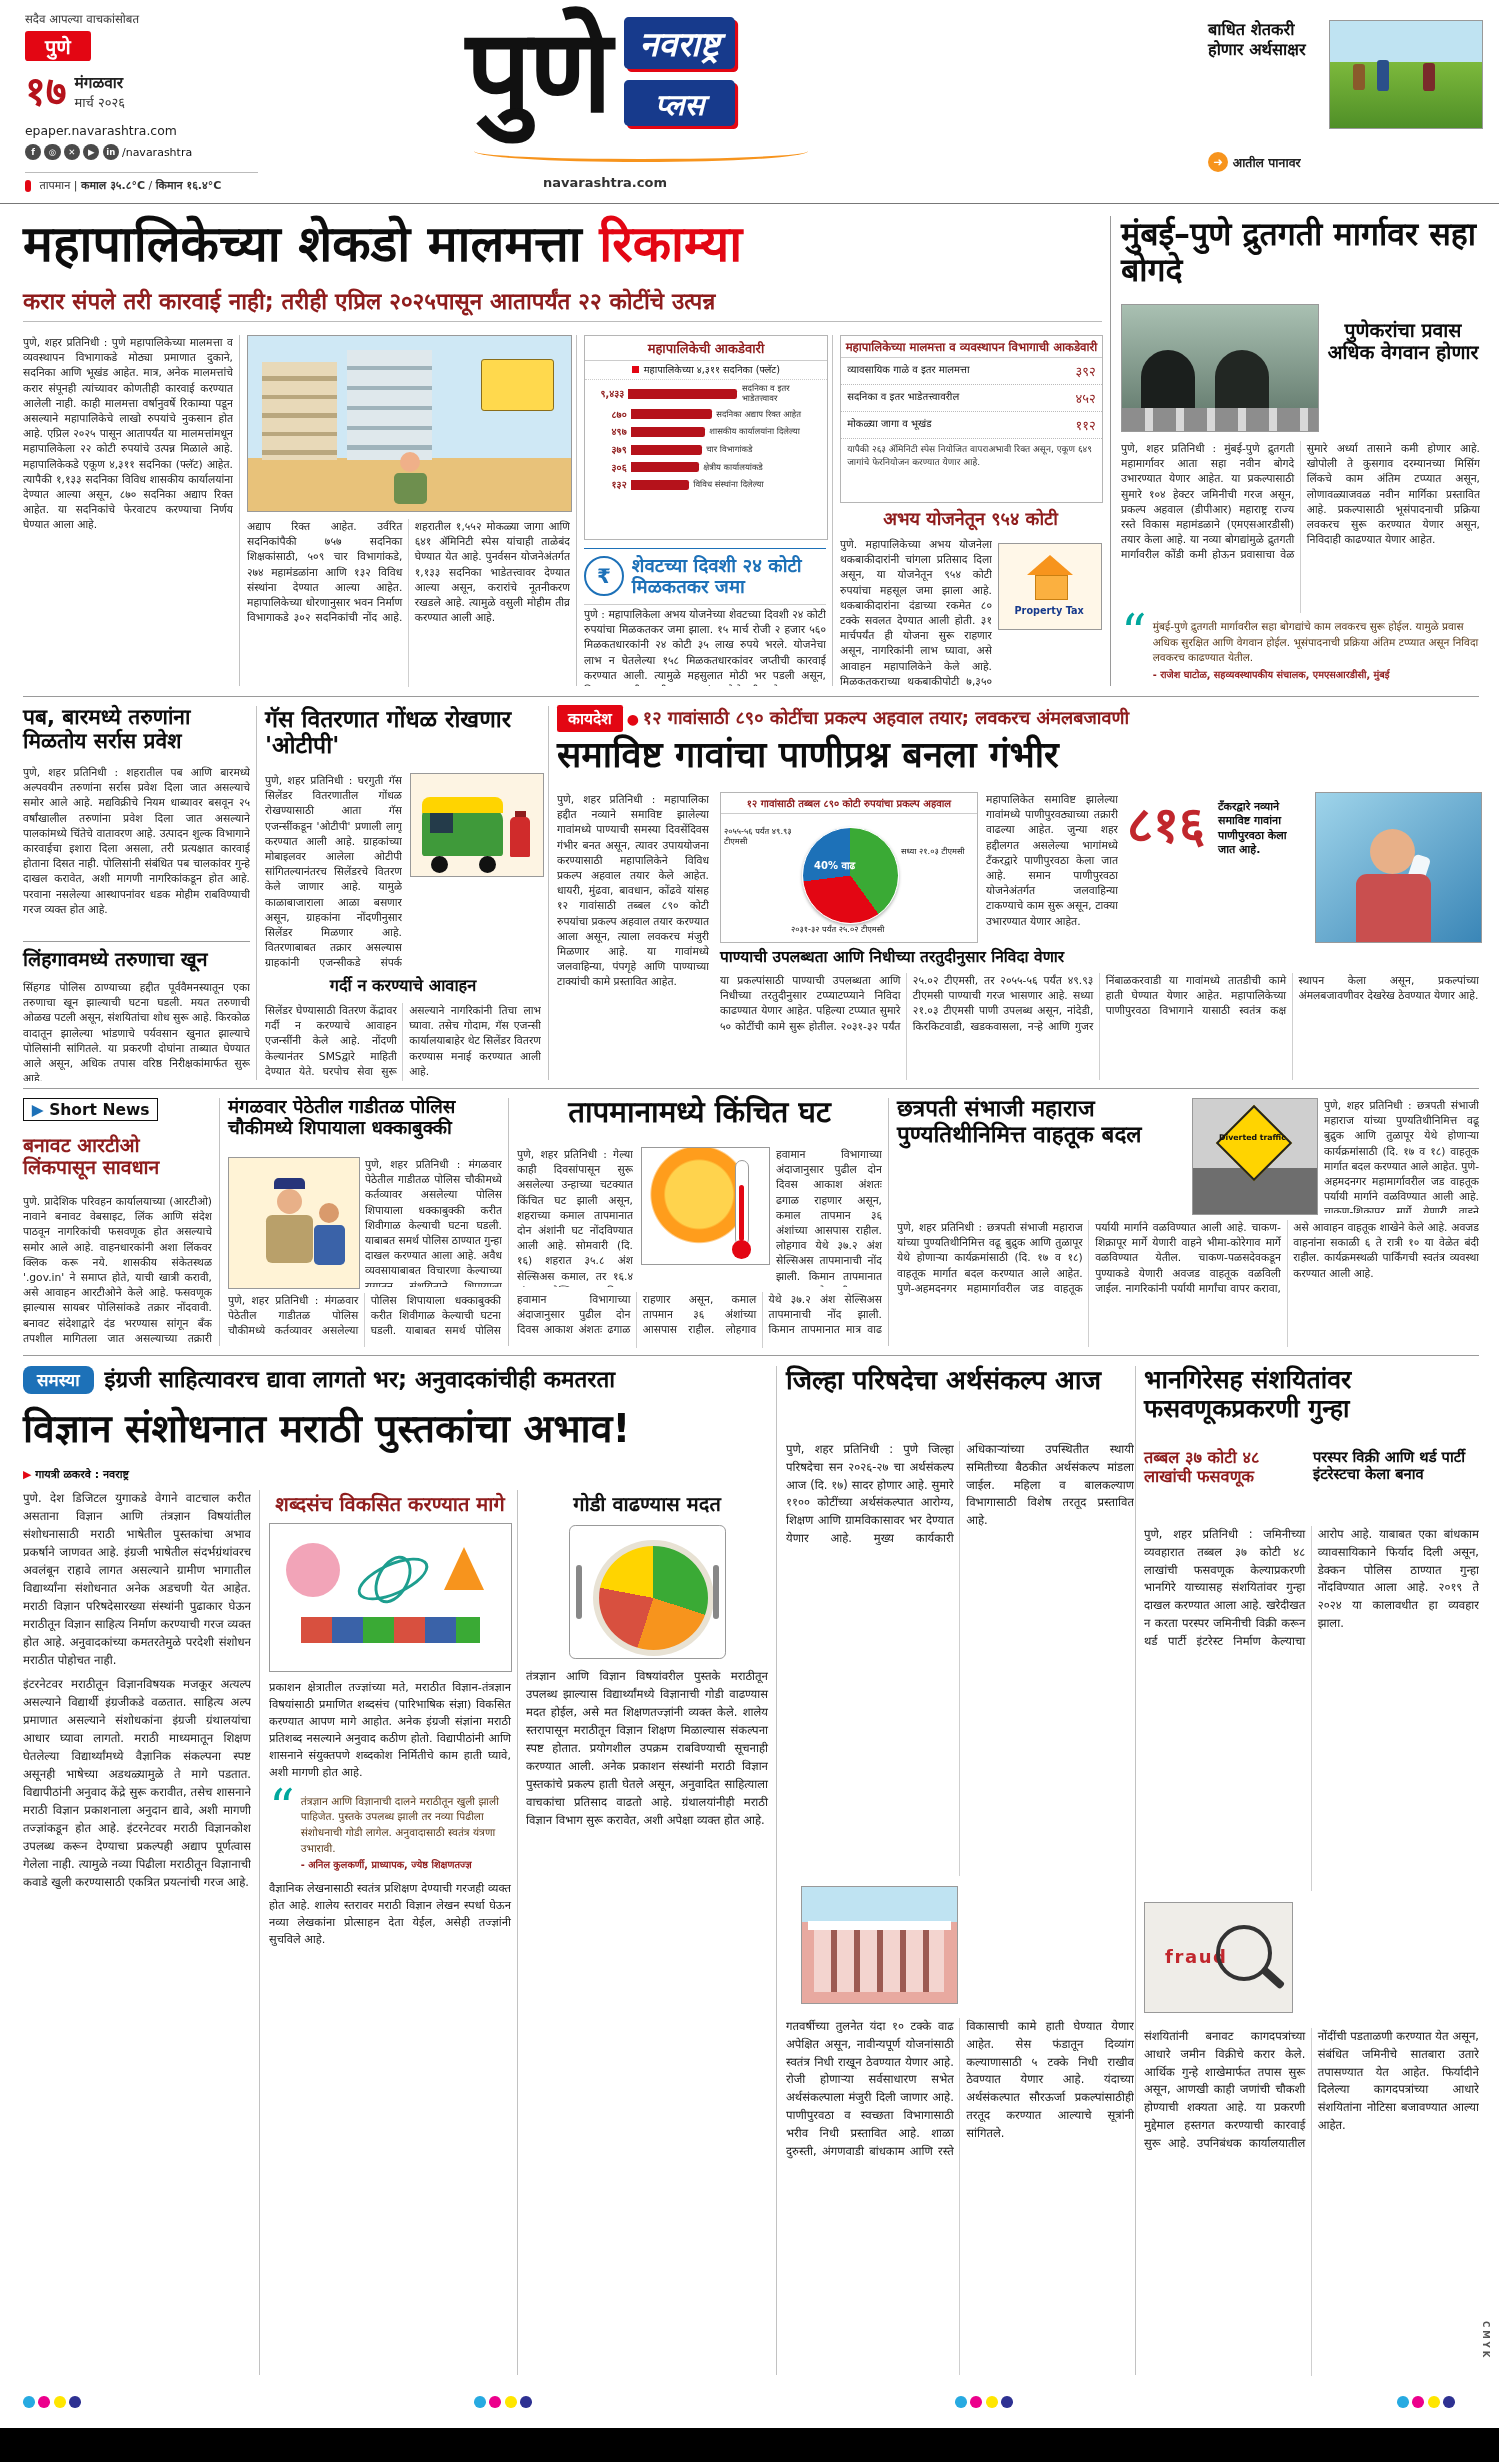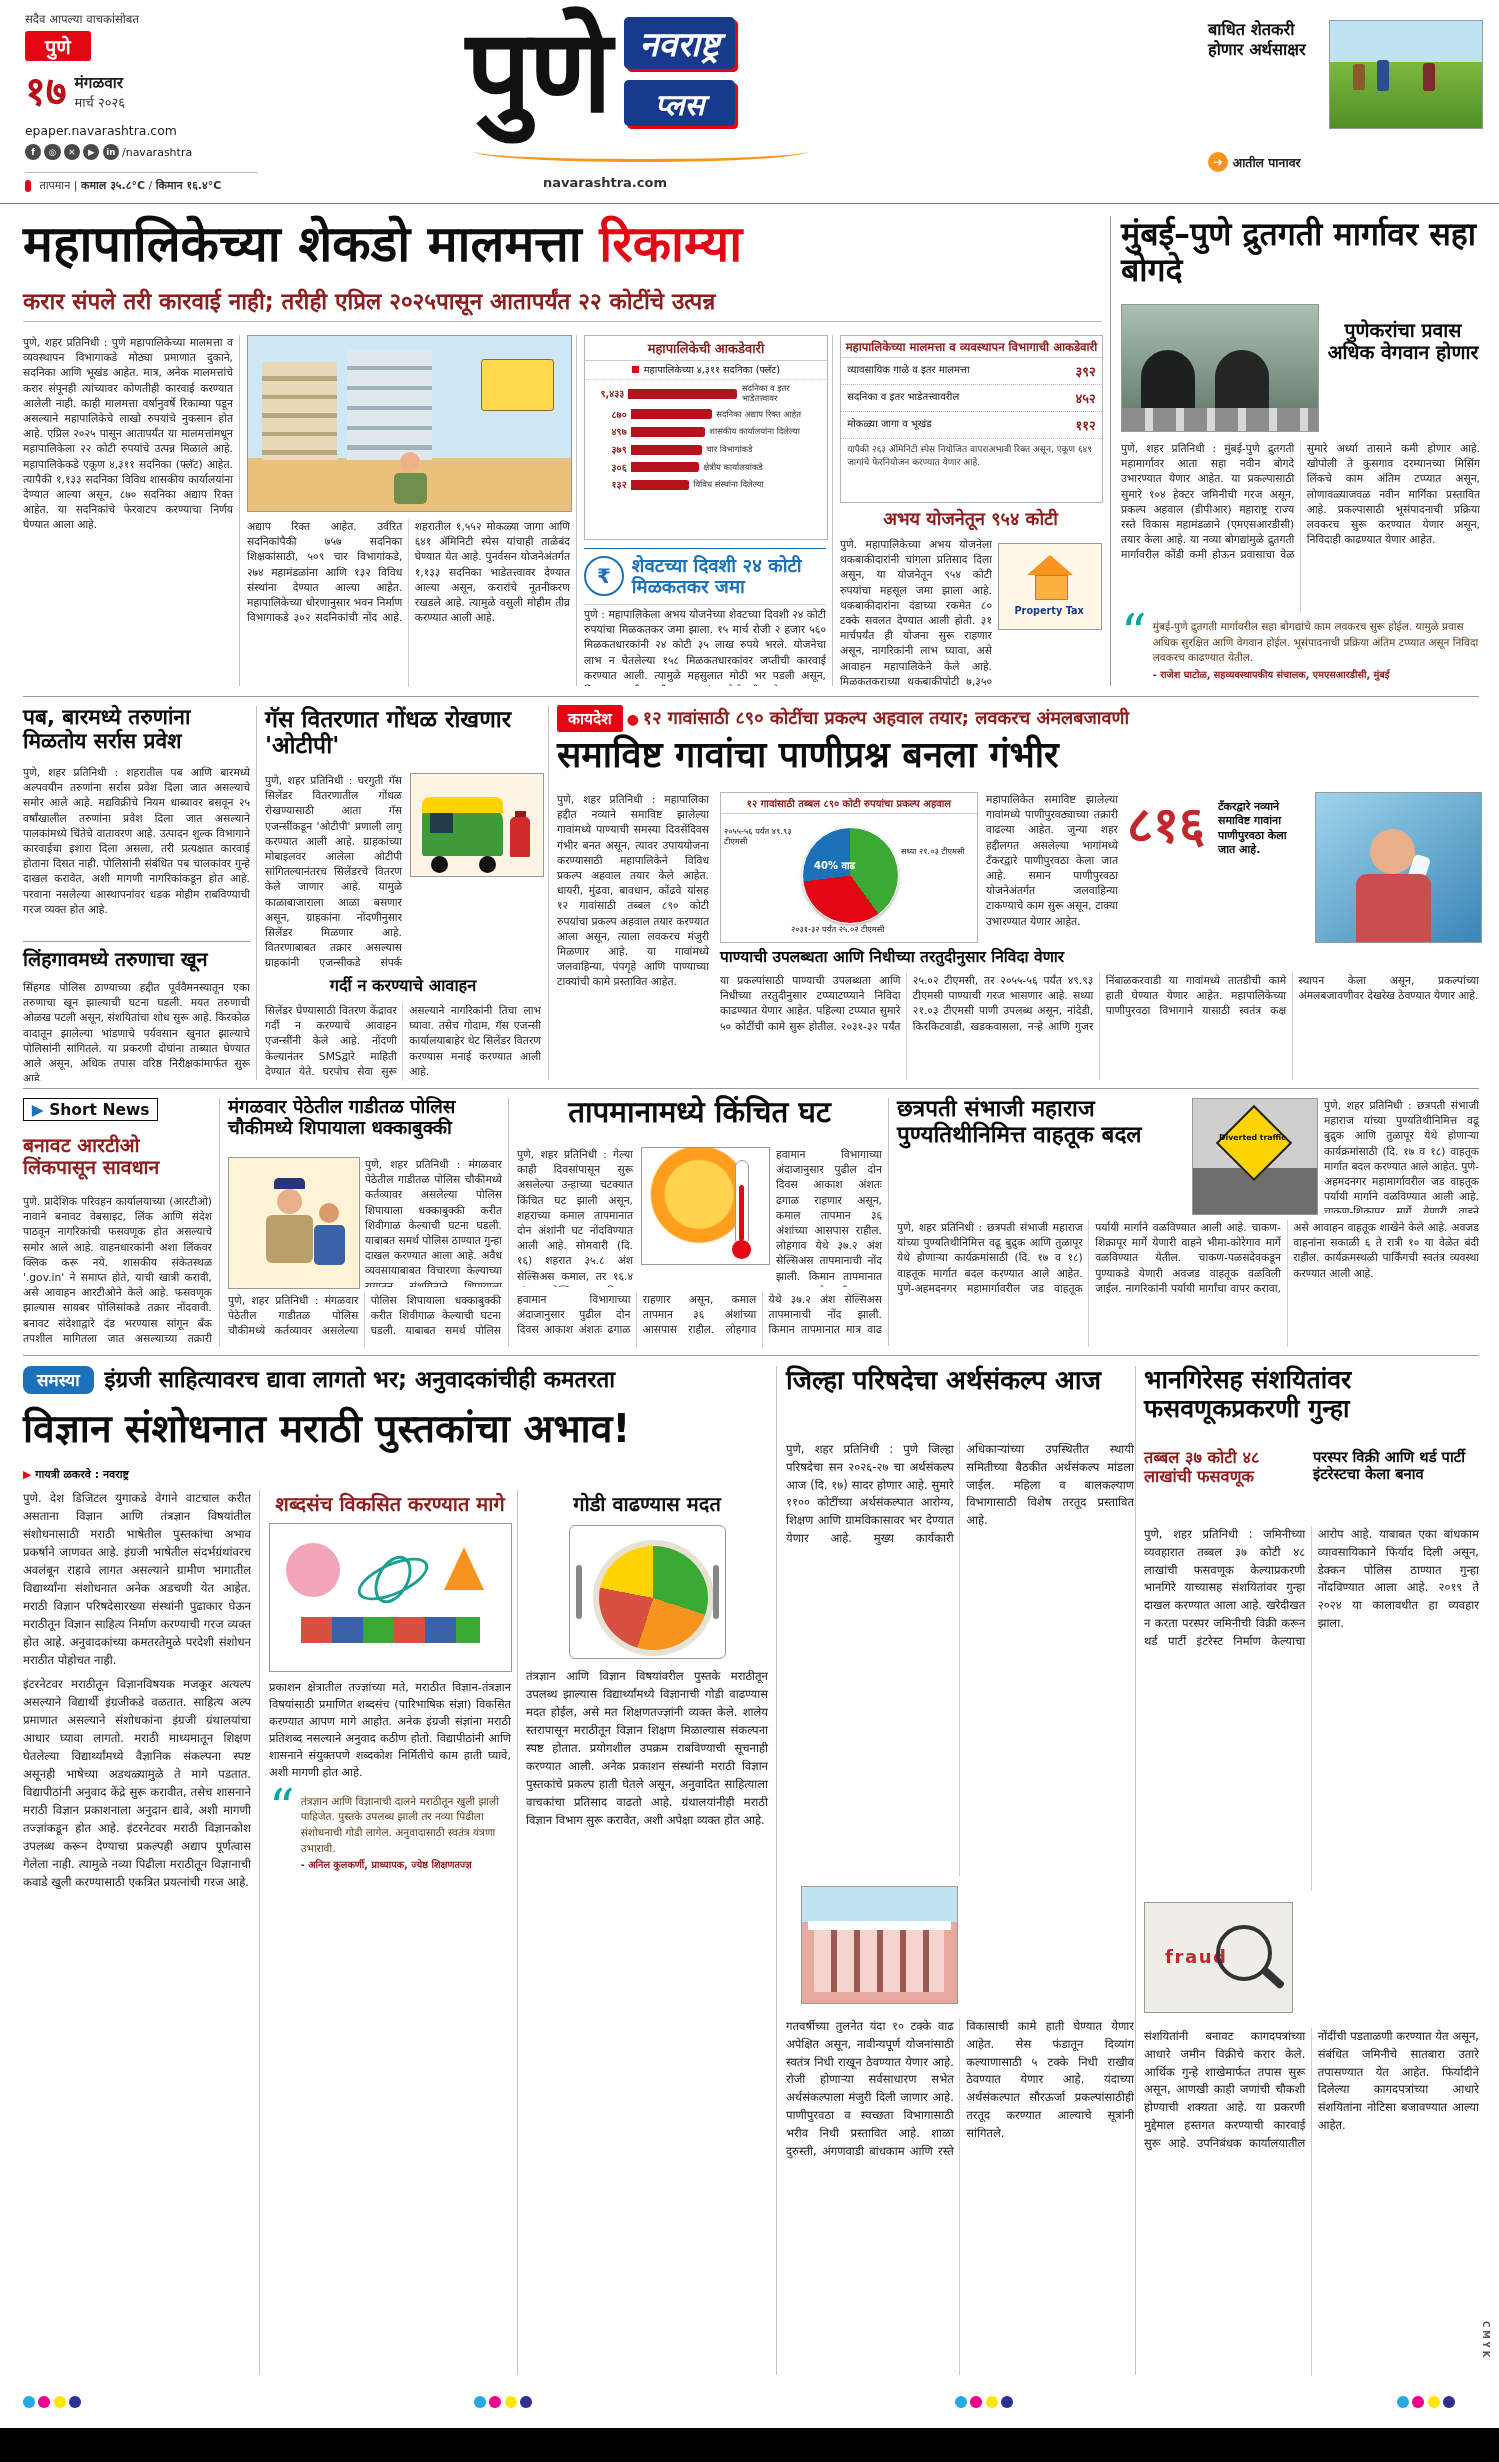--- a/index.html
+++ b/index.html
@@ -34,21 +34,21 @@
   
   .panel{border:0.8px solid #b5b5b5;background:#fff}
   .panel-title{font-weight:700;color:#8f1d1d;text-align:center;font-size:13px;padding:3.1px 0;border-bottom:0.8px solid #ccc}
   .panel-sub{font-size:9.7px;text-align:center;padding:2.3px 0;border-bottom:0.8px dotted #ccc}
   .panel-sub::before{content:"";display:inline-block;width:7px;height:7px;background:#e30613;margin-right:4.7px}
   .bar-row{display:flex;align-items:center;margin:4.7px 4.7px}
   .bar-val{width:37px;text-align:right;font-size:9.7px;font-weight:700;color:#8f1d1d;margin-right:3.9px}
   .bar{height:10px;border-radius:0 2.3px 2.3px 0;flex:none}
   .bar-lbl{font-size:8.4px;color:#333;margin-left:4.7px;line-height:1.1}
   .stat-row{display:flex;justify-content:space-between;padding:3.9px 6.2px;border-bottom:0.8px dotted #bbb;font-size:10px}
-  .stat-val{font-weight:700;color:#8f1d1d;font-size:13px}
+  .stat-val{font-weight:400;color:#8f1d1d;font-size:13px}
   .rupee{display:inline-flex;width:36px;height:36px;border-radius:50%;border:2.3px solid #1d71b8;color:#1d71b8;font-size:20px;font-weight:800;align-items:center;justify-content:center;flex:none}
   .qmark{font-size:50px;color:#00a79d;line-height:.6;font-family:"DejaVu Serif",serif}
   .qtext{font-size:10.5px;color:#5a3a1a;line-height:1.4;text-align:justify}
   .qattr{font-size:9.7px;font-weight:700;color:#8f1d1d;margin-top:3.1px}
   .kickerbox{display:inline-block;background:#e30613;color:#fff;font-weight:700;font-size:15.5px;padding:2.3px 11px;border-radius:2.3px}
   .bignum{font-size:50px;font-weight:800;color:#c1272d;line-height:1}
   .sechead{font-weight:700;font-size:20px;text-align:center}
   .lbl-blue{display:inline-block;background:#1d71b8;color:#fff;font-weight:700;font-size:17px;padding:2.3px 14px;border-radius:8px}
   .photo{border:0.8px solid #999}
   .dot{display:inline-block;width:11.6px;height:11.6px;border-radius:50%;margin-right:3.9px}
@@ -363,20 +363,21 @@
         <span style="position:absolute;left:31px;top:93px;width:179px;height:26px;background:repeating-linear-gradient(90deg,#d8503f 0 31px,#3a62a8 31px 62px,#3aaa35 62px 93px)"></span>
       </div>
       <div class="jtxt" style="margin-top:7.8px;font-size:11.3px;line-height:1.5">प्रकाशन क्षेत्रातील तज्ज्ञांच्या मते, मराठीत विज्ञान-तंत्रज्ञान विषयांसाठी प्रमाणित शब्दसंच (पारिभाषिक संज्ञा) विकसित करण्यात आपण मागे आहोत. अनेक इंग्रजी संज्ञांना मराठी प्रतिशब्द नसल्याने अनुवाद कठीण होतो. विद्यापीठांनी आणि शासनाने संयुक्तपणे शब्दकोश निर्मितीचे काम हाती घ्यावे, अशी मागणी होत आहे.</div>
       <div style="display:flex;gap:6.2px;margin-top:11px">
         <span class="qmark">“</span>
         <span>
           <span class="qtext">तंत्रज्ञान आणि विज्ञानाची दालने मराठीतून खुली झाली पाहिजेत. पुस्तके उपलब्ध झाली तर नव्या पिढीला संशोधनाची गोडी लागेल. अनुवादासाठी स्वतंत्र यंत्रणा उभारावी.</span>
           <div class="qattr">- अनिल कुलकर्णी, प्राध्यापक, ज्येष्ठ शिक्षणतज्ज्ञ</div>
         </span>
       </div>
+      <div class="jtxt" style="margin-top:9.3px;font-size:11.3px;line-height:1.5">वैज्ञानिक लेखनासाठी स्वतंत्र प्रशिक्षण देण्याची गरजही व्यक्त होत आहे. शालेय स्तरावर मराठी विज्ञान लेखन स्पर्धा घेऊन नव्या लेखकांना प्रोत्साहन देता येईल, असेही तज्ज्ञांनी सुचविले आहे.</div>
     </div>
     <div class="vrule" style="left:517px;top:1490px;height:885px"></div>
 
     <div class="abs" style="left:526px;top:1490px;width:242px">
       <div class="sechead">गोडी वाढण्यास मदत</div>
       <div class="photo" style="width:155px;height:132px;margin:7.8px auto 0;position:relative;background:#fff;border-radius:6.2px">
         <span style="position:absolute;left:23px;top:14px;width:109px;height:104px;border-radius:50%;border:6.2px solid #e8e2d4;background:conic-gradient(#3aaa35 0 30%,#f7941d 30% 55%,#d8503f 55% 78%,#ffd400 78% 100%)"></span>
         <span style="position:absolute;left:6.2px;top:39px;width:6.2px;height:54px;background:#888;border-radius:3.1px"></span>
         <span style="position:absolute;left:143px;top:39px;width:6.2px;height:54px;background:#888;border-radius:3.1px"></span>
       </div>

